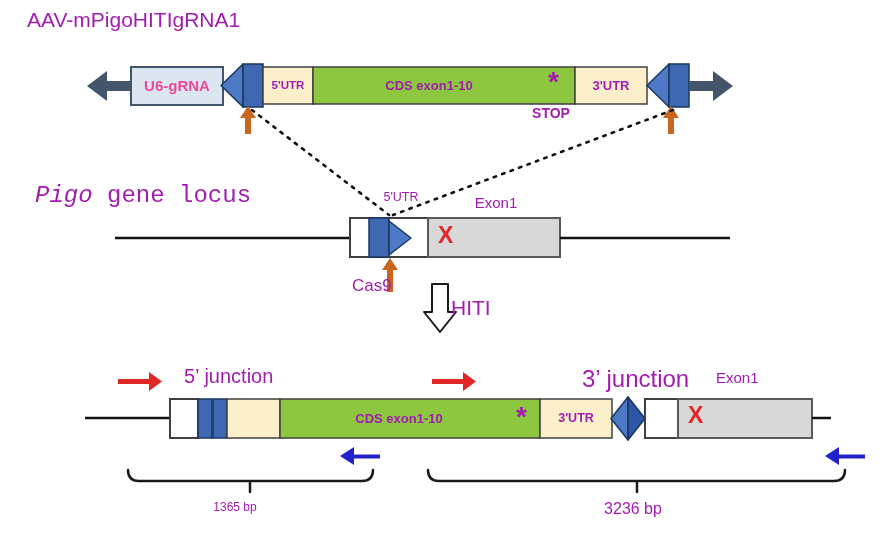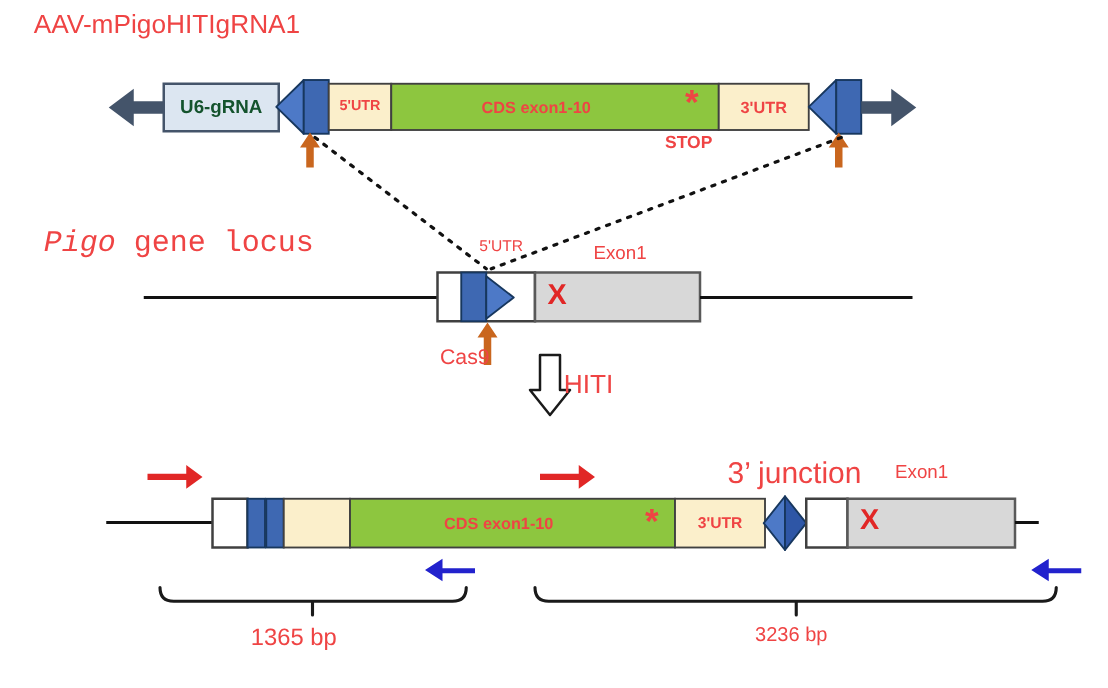--- a/index.html
+++ b/index.html
@@ -7,21 +7,21 @@
     position: relative;
     width: 886px;
     height: 550px;
     background: #ffffff;
     font-family: "Liberation Sans", sans-serif;
     overflow: hidden;
   }
   #shape-layer { position: absolute; left: 0; top: 0; width: 886px; height: 550px; }
   .lbl {
     position: absolute;
-    color: #ef4444;
+    color: #a21caf;
     white-space: nowrap;
     font-family: "Liberation Sans", sans-serif;
   }
   .ctr { text-align: center; }
   .italic { font-style: italic; }
   .boxlbl { font-weight: 700; }
   .red-x { color: #e12726; font-weight: 700; font-size: 23px; }
   .ast { font-weight: 700; font-size: 28px; line-height: 20px; }
 </style>
 </head>
@@ -77,37 +77,38 @@
 
     <polygon points="380,454.5 354,454.5 354,447 340,456 354,465 354,458.5 380,458.5" fill="#2222CD"></polygon>
     <polygon points="865,454.5 839,454.5 839,447 825,456 839,465 839,458.5 865,458.5" fill="#2222CD"></polygon>
 
     <path d="M128,470 Q128,481 139,481 L362,481 Q373,481 373,470 M250,481 L250,492" fill="none" stroke="#1a1a1a" stroke-width="2.5" stroke-linecap="round"></path>
     <path d="M428,470 Q428,481 439,481 L834,481 Q845,481 845,470 M637,481 L637,492" fill="none" stroke="#1a1a1a" stroke-width="2.5" stroke-linecap="round"></path>
   </svg>
 
   <div class="lbl" style="left:27px; top:8px; font-size:21px;">AAV-mPigoHITIgRNA1</div>
 
-  <div class="lbl ctr" style="left:131px; top:67px; width:92px; line-height:38px; font-size:15px; font-weight:600; color:#14532d;">U6-gRNA</div>
+  <div class="lbl ctr" style="left:131px; top:67px; width:92px; line-height:38px; font-size:15px; font-weight:600; color:#ec4899;">U6-gRNA</div>
   <div class="lbl ctr boxlbl" style="left:263px; top:67px; width:50px; line-height:37px; font-size:11.5px;">5'UTR</div>
   <div class="lbl ctr boxlbl" style="left:313px; top:67px; width:232px; line-height:37px; font-size:13px;">CDS exon1-10</div>
   <div class="lbl ast" style="left:548px; top:72px;">*</div>
   <div class="lbl ctr" style="left:520px; top:105px; width:62px; font-size:14px;font-weight:bold;">STOP</div>
   <div class="lbl ctr boxlbl" style="left:575px; top:67px; width:72px; line-height:37px; font-size:13px;">3'UTR</div>
 
   <div class="lbl" style="left:35px; top:182px; font-size:24px;font-family:Liberation Mono, monospace;"><span class="italic">Pigo</span><span> gene locus</span></div>
   <div class="lbl ctr" style="left:372px; top:190px; width:58px; font-size:12.5px;">5'UTR</div>
   <div class="lbl ctr" style="left:451px; top:194px; width:90px; font-size:15px;">Exon1</div>
   <div class="lbl red-x" style="left:438px; top:222px;">X</div>
   <div class="lbl" style="left:352px; top:276px; font-size:17px;">Cas9</div>
   <div class="lbl" style="left:451px; top:296px; font-size:21px;text-align:center;">HITI</div>
 
+  <div class="lbl" style="left:184px; top:365px; font-size:20px;">5’ junction</div>
   <div class="lbl" style="left:582px; top:365px; font-size:24px;">3’ junction</div>
   <div class="lbl" style="left:716px; top:369px; font-size:15px;">Exon1</div>
   <div class="lbl ctr boxlbl" style="left:280px; top:399px; width:238px; line-height:39px; font-size:13px;">CDS exon1-10</div>
   <div class="lbl ast" style="left:516px; top:407px;">*</div>
   <div class="lbl ctr boxlbl" style="left:540px; top:399px; width:72px; line-height:39px; font-size:12.5px;">3'UTR</div>
   <div class="lbl red-x" style="left:688px; top:402px;">X</div>
 
-  <div class="lbl ctr" style="left:185px; top:500px; width:100px; font-size:19px;">1365 bp</div>
+  <div class="lbl ctr" style="left:185px; top:500px; width:100px; font-size:12px;">1365 bp</div>
   <div class="lbl ctr" style="left:583px; top:500px; width:100px; font-size:16px;">3236 bp</div>
 
 </div>
 
 </body></html>

